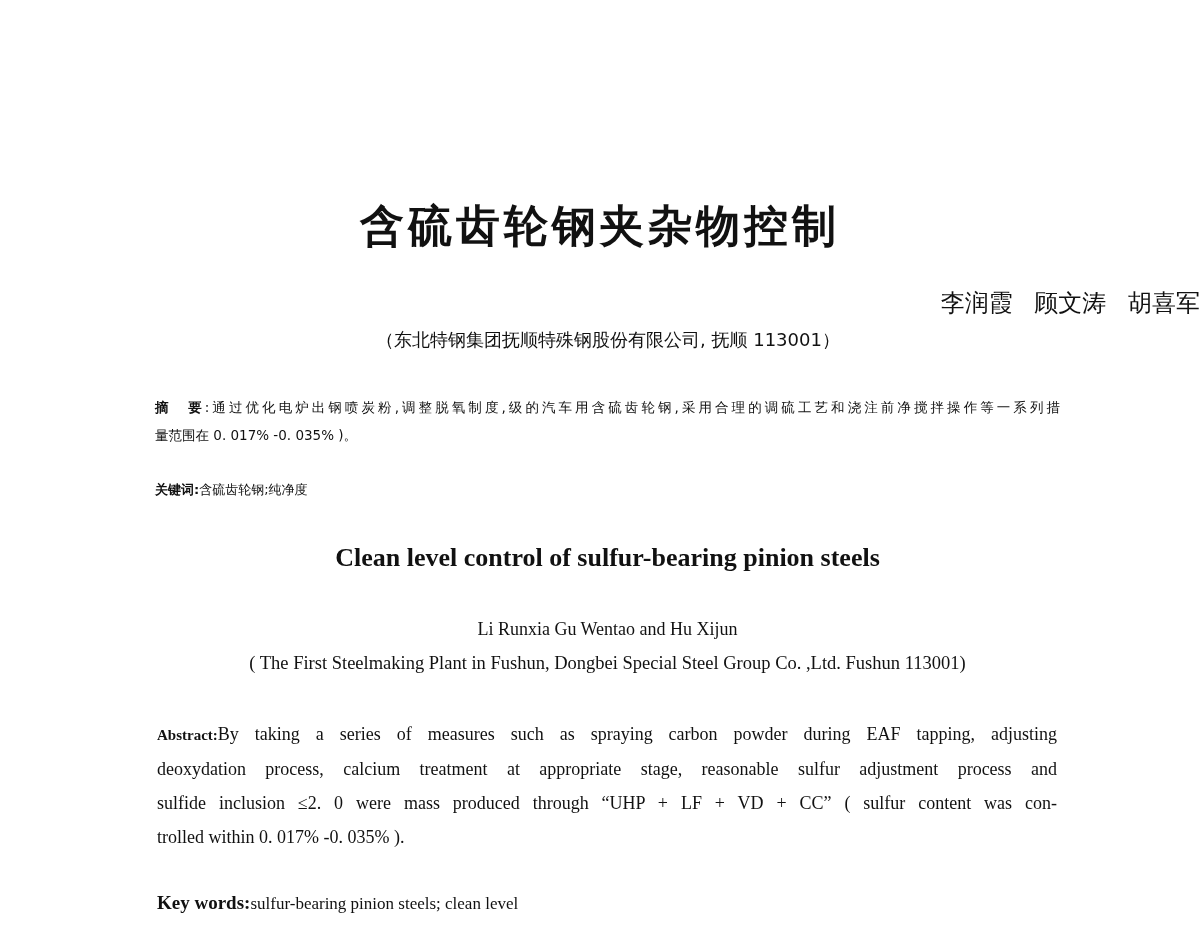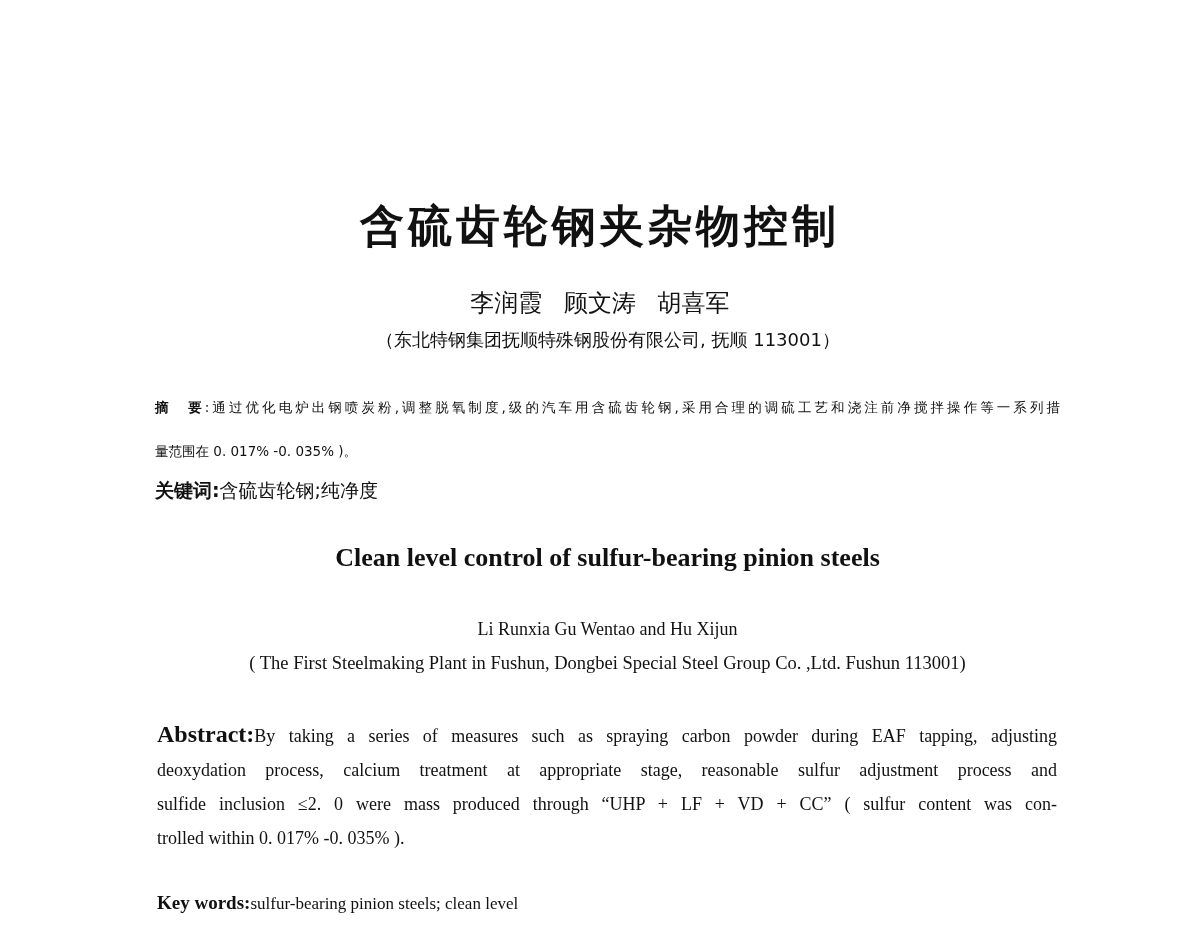--- a/index.html
+++ b/index.html
@@ -31,21 +31,21 @@
       font-weight: bold;
       font-size: 44px;
       letter-spacing: 4px;
       line-height: 60px;
     }
     .cn-authors {
       position: absolute;
       top: 286px;
       left: 0;
       width: 1200px;
-      text-align: center;
+      text-align: right;
       font-family: "DejaVu Serif", serif;
       font-size: 24px;
       line-height: 34px;
       word-spacing: 14px;
     }
     .cn-affil {
       position: absolute;
       top: 326px;
       left: 8px;
       width: 1200px;
@@ -64,31 +64,30 @@
       line-height: 28px;
     }
     .cn-line {
       display: block;
       white-space: nowrap;
       text-align: justify;
       text-align-last: justify;
     }
     .cn-line.last {
       text-align-last: left;
-      margin-top: 16px;
     }
     .cn-label {
       font-weight: bold;
     }
     .cn-keywords {
       position: absolute;
       top: 476px;
       left: 155px;
       font-family: "DejaVu Sans", sans-serif;
-      font-size: 19px;
+      font-size: 13px;
       line-height: 28px;
     }
     .en-title {
       position: absolute;
       top: 538px;
       left: 0;
       width: 1215px;
       text-align: center;
       font-family: "Liberation Serif", serif;
       font-weight: bold;
@@ -128,21 +127,21 @@
       display: block;
       white-space: nowrap;
       text-align: justify;
       text-align-last: justify;
     }
     .en-line.last {
       text-align-last: left;
     }
     .en-label {
       font-weight: bold;
-      font-size: 24px;
+      font-size: 15px;
     }
     .en-keywords {
       position: absolute;
       top: 888px;
       left: 157px;
       font-family: "Liberation Serif", serif;
       font-size: 17px;
       line-height: 30px;
     }
     .en-keywords .en-label {

